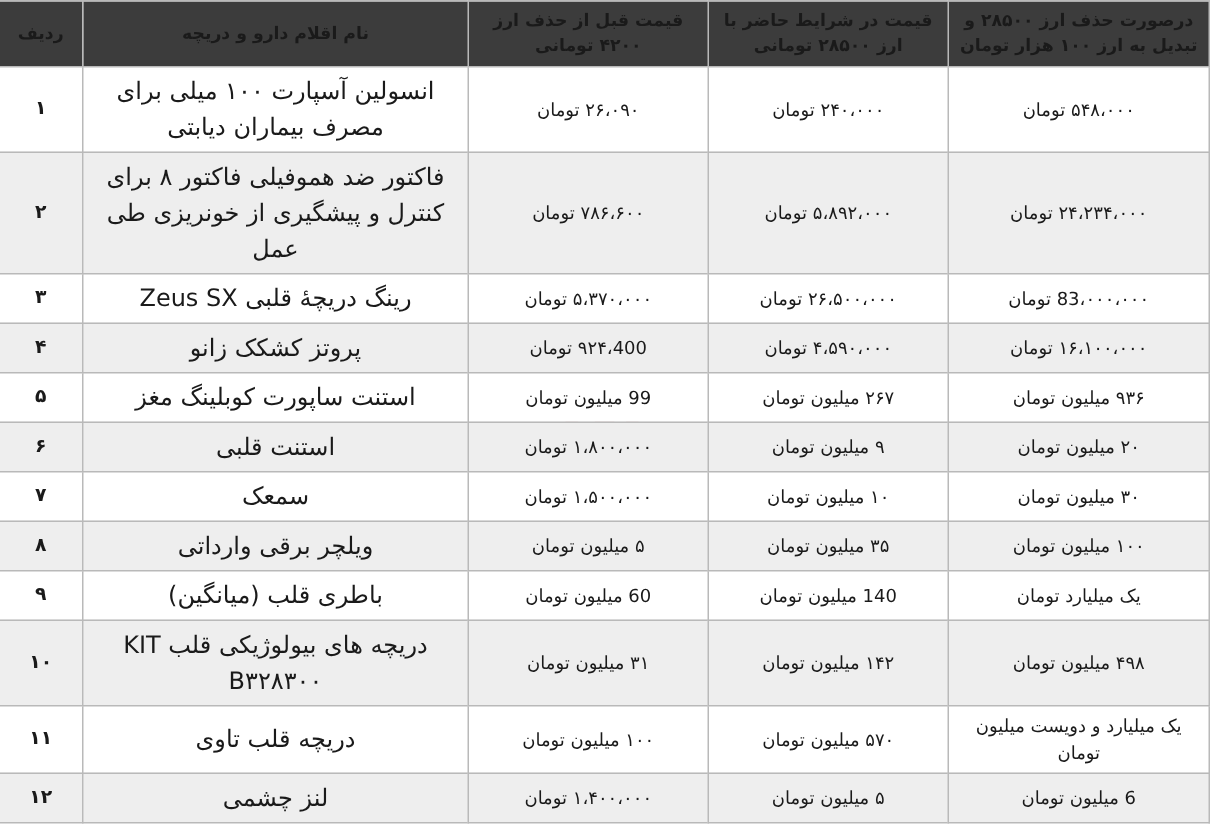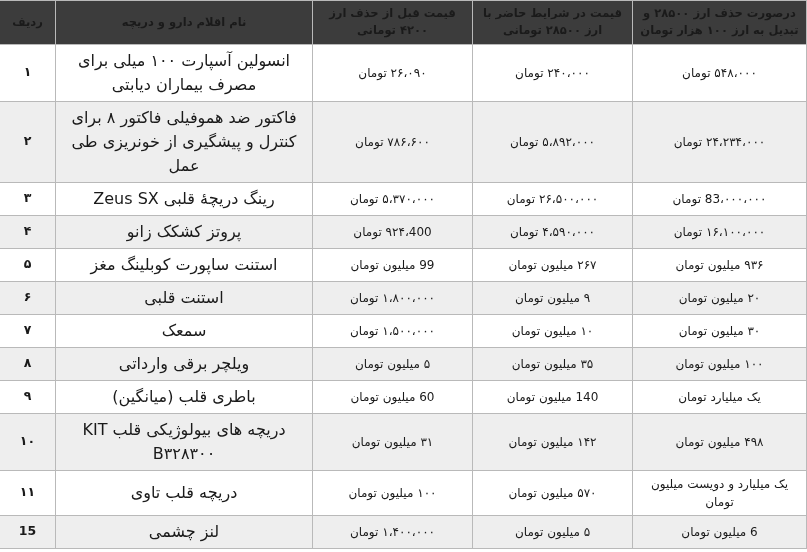--- a/index.html
+++ b/index.html
@@ -210,17 +210,17 @@
         <td class="col-now">۵۷۰ میلیون تومان</td>
         <td class="col-before">۱۰۰ میلیون تومان</td>
         <td class="col-name">دریچه قلب تاوی</td>
         <td class="col-row">۱۱</td>
       </tr>
       <tr class="alt">
         <td class="col-change">6 میلیون تومان</td>
         <td class="col-now">۵ میلیون تومان</td>
         <td class="col-before">۱،۴۰۰،۰۰۰ تومان</td>
         <td class="col-name">لنز چشمی</td>
-        <td class="col-row">15</td>
+        <td class="col-row">۱۲</td>
       </tr>
     </tbody>
   </table>
 </div>
 
 </body></html>

